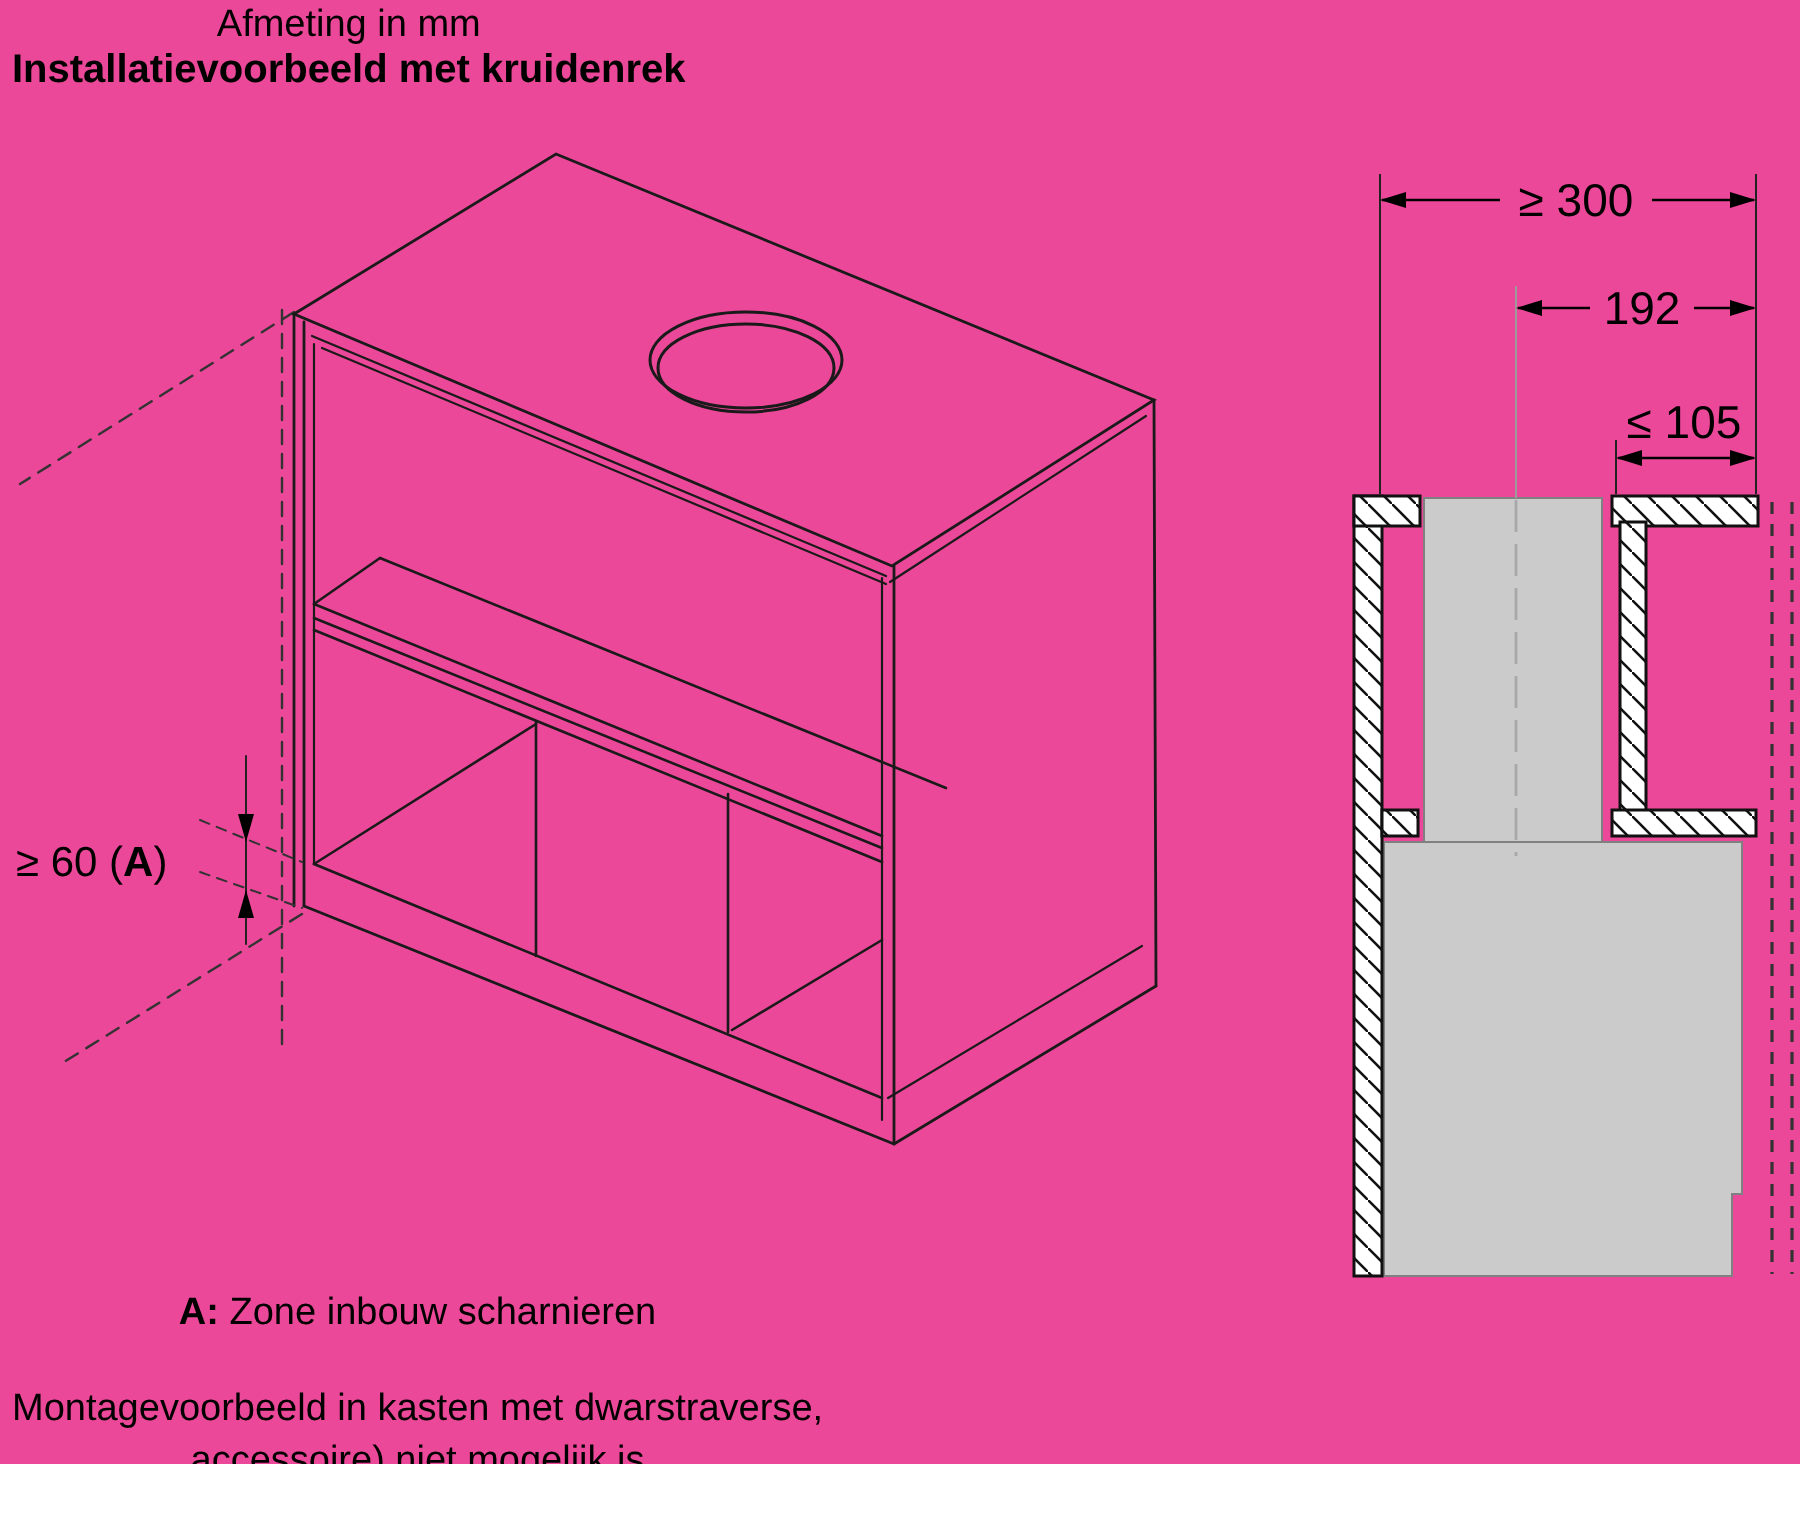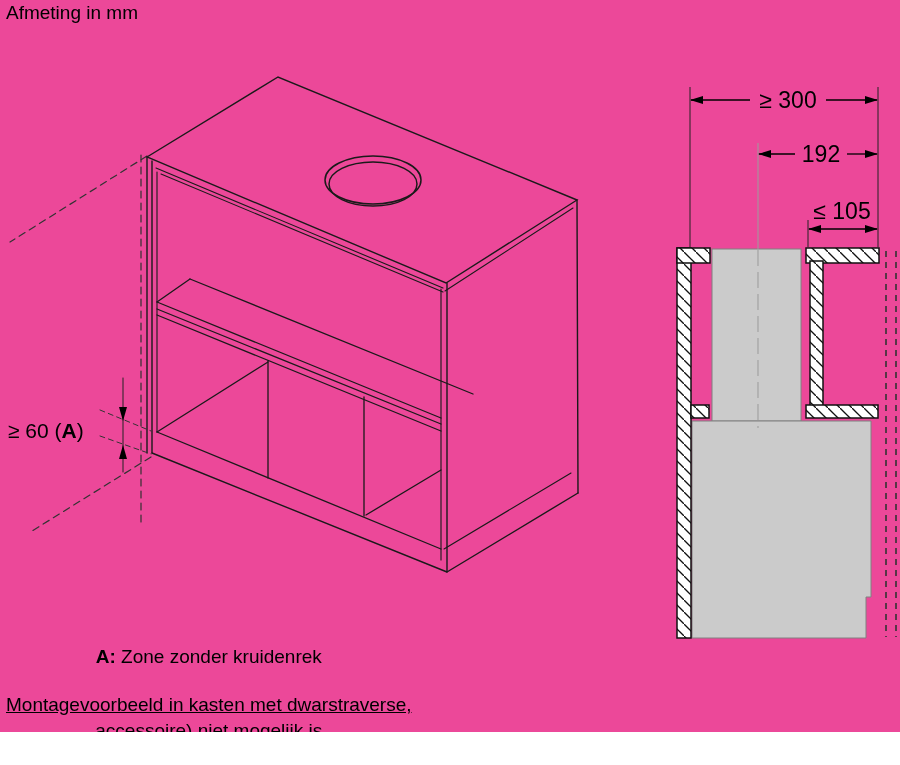--- a/index.html
+++ b/index.html
@@ -5,32 +5,33 @@
   html,body{margin:0;padding:0;background:#fff;}
   #page{position:relative;width:900px;height:732px;background:#ec4899;overflow:hidden;
         font-family:"Liberation Sans","DejaVu Sans",sans-serif;color:#000;text-align:center;}
   #titleblock{position:absolute;left:6px;top:2px;}
   #title-line1{font-size:19px;font-weight:400;line-height:22px;}
   #title-line2{font-size:20px;font-weight:700;line-height:23px;}
   #diagram-svg{position:absolute;left:0;top:0;}
   #footerblock{position:absolute;left:6px;top:646px;font-size:19px;}
   #note-line{margin-bottom:24px;}
   #note-label{font-weight:700;}
-  .para-line{line-height:26px;text-decoration:underline;}
+  .para-line{line-height:26px;}
   text{font-family:"Liberation Sans","DejaVu Sans",sans-serif;fill:#000;}
   .dimtext{font-size:23px;}
   .dimtext-small{font-size:21px;}
 </style>
 </head>
 <body>
 
 <div id="page">
 
   <div id="titleblock">
     <div id="title-line1">Afmeting in mm</div>
+    <div id="title-line2">Installatievoorbeeld met kruidenrek</div>
   </div>
 
   <svg id="diagram-svg" width="900" height="765" viewBox="0 0 900 765" xmlns="http://www.w3.org/2000/svg">
     <defs>
       <pattern id="hatch" width="12" height="12" patternUnits="userSpaceOnUse">
         <rect width="12" height="12" fill="#ffffff"></rect>
         <path d="M0,0 L12,12" stroke="#111" stroke-width="1.3"></path>
       </pattern>
     </defs>
 
@@ -145,18 +146,18 @@
       <text class="dimtext" x="842" y="219" text-anchor="middle">≤ 105</text>
 
       <g stroke="#333" stroke-width="1.6" stroke-dasharray="6 5" fill="none">
         <path d="M886,251 L886,637"></path>
         <path d="M896,251 L896,637"></path>
       </g>
     </g>
   </svg>
 
   <div id="footerblock">
-    <div id="note-line"><span id="note-label">A:</span><span> Zone zonder kruidenrek</span></div>
+    <div id="note-line"><span id="note-label">A:</span><span> Zone inbouw scharnieren</span></div>
     <div class="para-line">Montagevoorbeeld in kasten met dwarstraverse,</div>
     <div class="para-line">accessoire) niet mogelijk is</div>
   </div>
 
 </div>
 
 </body></html>

